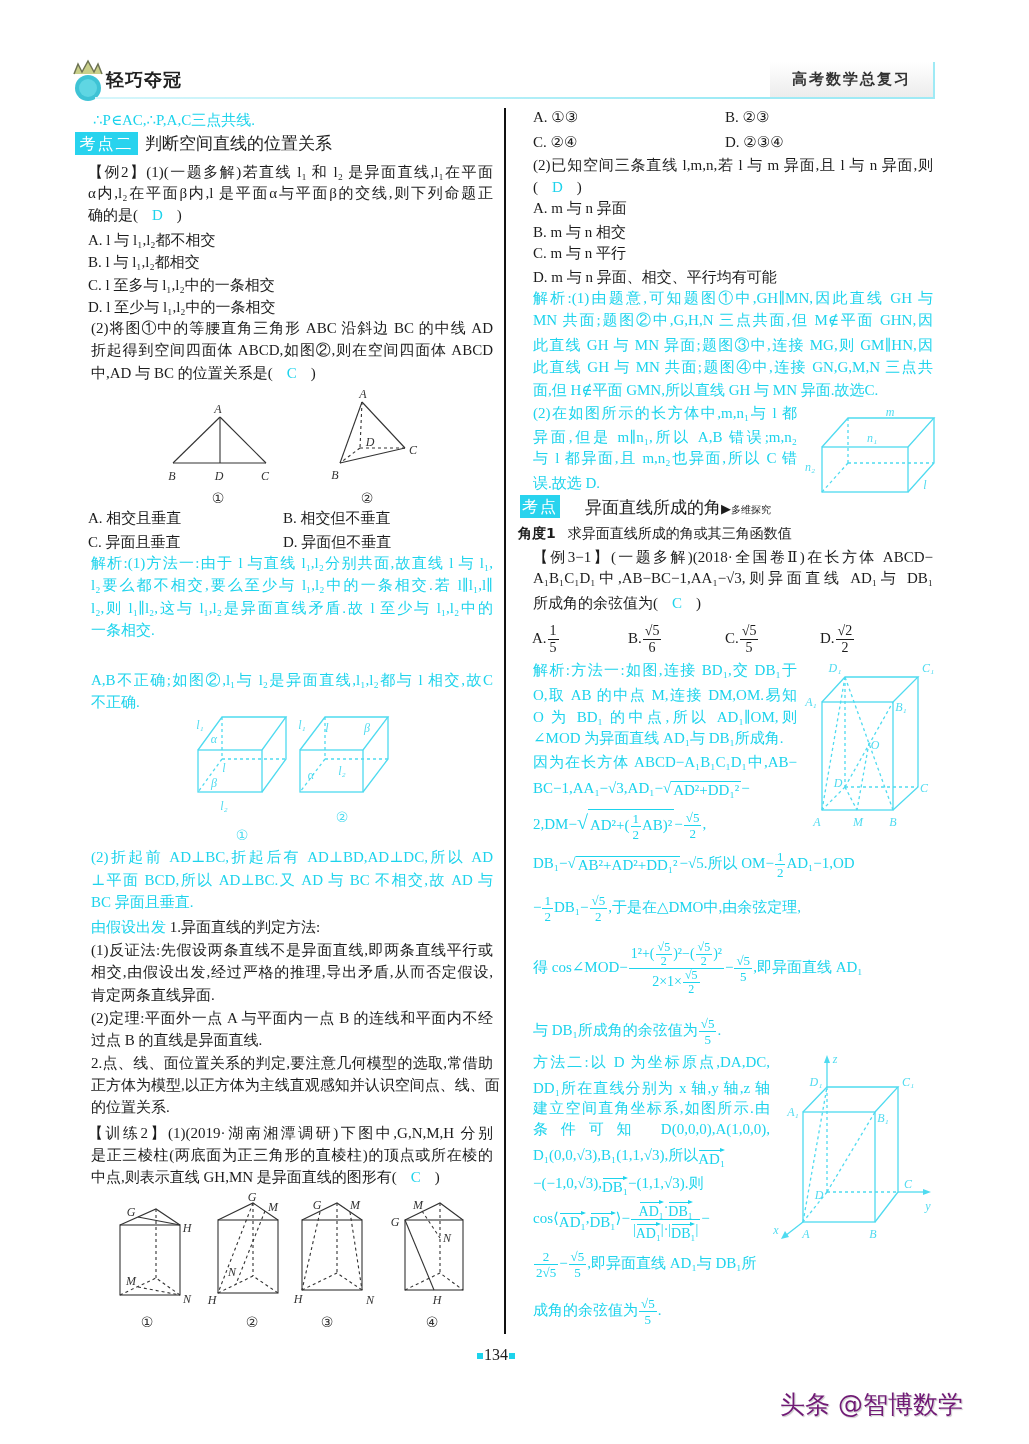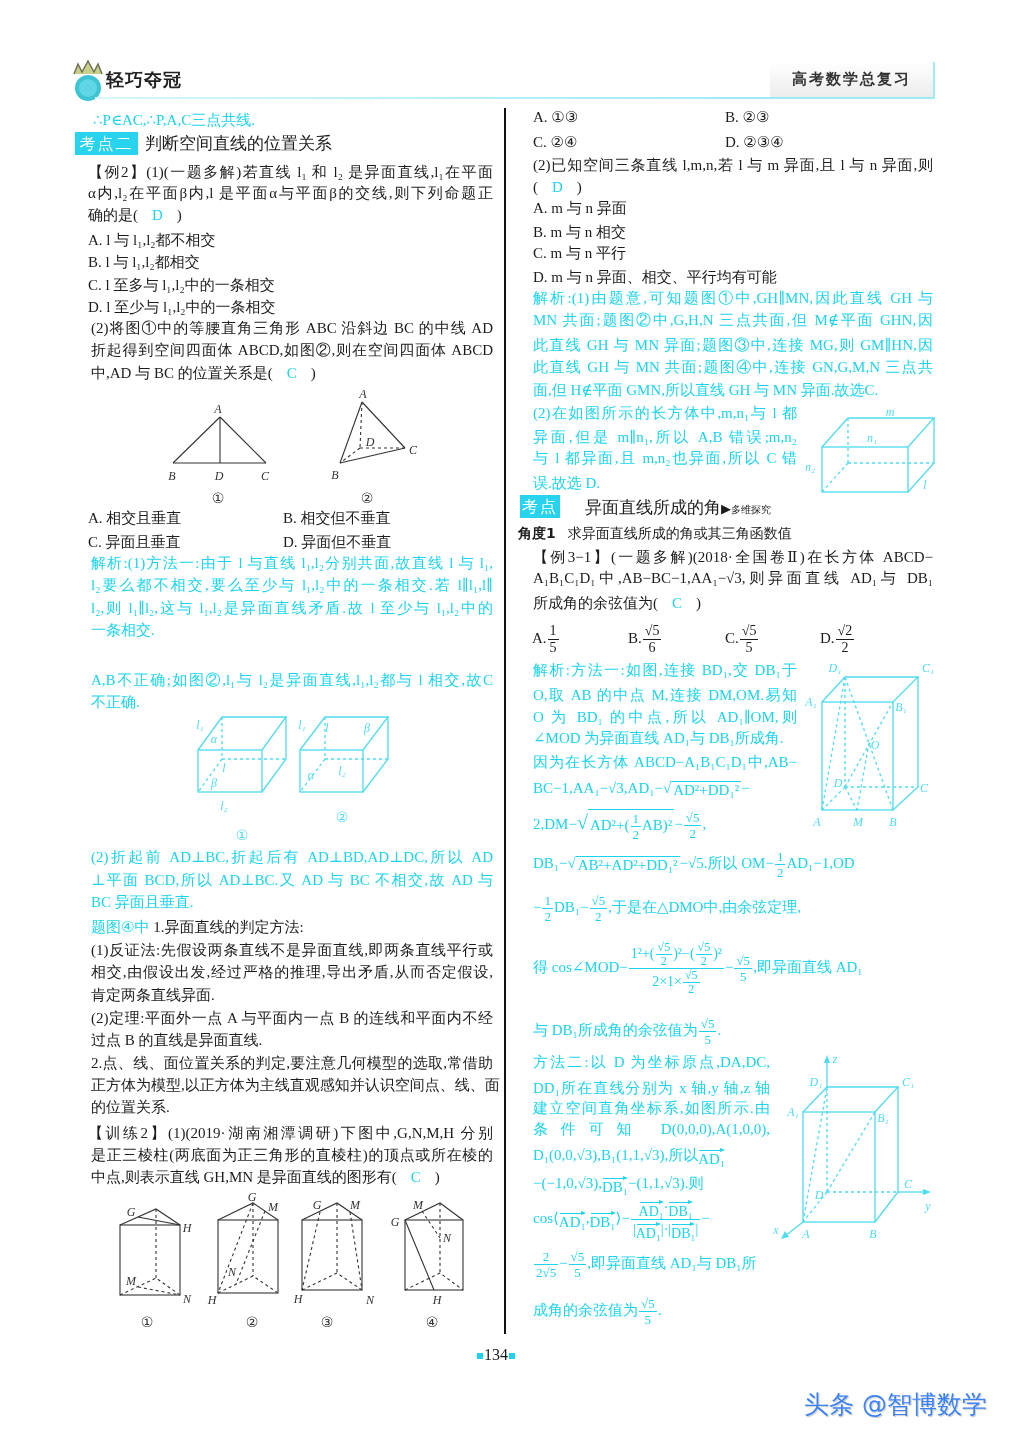--- a/index.html
+++ b/index.html
@@ -34,22 +34,22 @@
   .hdr-line { position: absolute; left: 95px; top: 97px; width: 840px; height: 2px;
               background: linear-gradient(90deg, #d6f6fb, #8ce7f4); }
   .hdr-box { position: absolute; left: 770px; top: 62px; width: 163px; height: 35px;
              background: linear-gradient(180deg, #ffffff, #ececec); border-right: 2px solid #9feaf5; border-bottom: 2px solid #9feaf5;
              font-family: "DejaVu Sans", sans-serif; font-weight: bold; font-size: 15px; line-height: 35px; text-align: center;
              letter-spacing: 2px; color: #333; }
   .logo-text { position: absolute; left: 106px; top: 68px; font-family: "DejaVu Sans", sans-serif; font-weight: bold;
                font-size: 18px; line-height: 24px; color: #222; letter-spacing: 1px; }
   .pg { position: absolute; left: 476px; top: 1345px; font-size: 16px; line-height: 20px; white-space: nowrap; }
   .pg .sq { display: inline-block; width: 6px; height: 6px; background: #1dd3ec; vertical-align: middle; margin: 0 1px; }
-  .wm { position: absolute; left: 804px; top: 1390px; font-family: "DejaVu Sans", sans-serif; font-size: 25px; line-height: 30px;
-        color: #3b82f6; white-space: nowrap; text-shadow: 0 0 2px #ffffff, 1px 1px 1px #bbbbbb; }
+  .wm { position: absolute; left: 780px; top: 1390px; font-family: "DejaVu Sans", sans-serif; font-size: 25px; line-height: 30px;
+        color: #701a75; white-space: nowrap; text-shadow: 0 0 2px #ffffff, 1px 1px 1px #bbbbbb; }
   svg.figs { position: absolute; left: 0; top: 0; pointer-events: none; }
   svg .lbl { font-family: "Liberation Serif", "DejaVu Serif", serif; font-style: italic; font-size: 12px; text-anchor: middle; }
   svg .cap { font-family: "DejaVu Sans", sans-serif; font-size: 14px; text-anchor: middle; }
 </style>
 </head>
 <body>
 
 <div class="page">
 
   <svg class="abs" style="left:70px;top:58px" width="36" height="46">
@@ -94,21 +94,21 @@
   <div class="ln j cy" style="left:91px;top:597px;width:402px">l₂,则 l₁∥l₂,这与 l₁,l₂是异面直线矛盾.故 l 至少与 l₁,l₂中的</div>
   <div class="ln cy" style="left:91px;top:619px">一条相交.</div>
   <div class="ln j cy" style="left:91px;top:669px;width:402px">A,B不正确;如图②,l₁与 l₂是异面直线,l₁,l₂都与 l 相交,故C</div>
   <div class="ln cy" style="left:91px;top:691px">不正确.</div>
 
   <div class="ln j cy" style="left:91px;top:846px;width:402px">(2)折起前 AD⊥BC,折起后有 AD⊥BD,AD⊥DC,所以 AD</div>
   <div class="ln j cy" style="left:91px;top:869px;width:402px">⊥平面 BCD,所以 AD⊥BC.又 AD 与 BC 不相交,故 AD 与</div>
   <div class="ln cy" style="left:91px;top:891px">BC 异面且垂直.</div>
 
   <div class="ln" style="left:91px;top:916px">
-    <span class="cy sans">题图④中</span><span> 1.异面直线的判定方法:</span>
+    <span class="cy sans">由假设出发</span><span> 1.异面直线的判定方法:</span>
   </div>
   <div class="ln j" style="left:91px;top:939px;width:402px">(1)反证法:先假设两条直线不是异面直线,即两条直线平行或</div>
   <div class="ln j" style="left:91px;top:961px;width:402px">相交,由假设出发,经过严格的推理,导出矛盾,从而否定假设,</div>
   <div class="ln" style="left:91px;top:984px">肯定两条直线异面.</div>
   <div class="ln j" style="left:91px;top:1007px;width:402px">(2)定理:平面外一点 A 与平面内一点 B 的连线和平面内不经</div>
   <div class="ln" style="left:91px;top:1029px">过点 B 的直线是异面直线.</div>
   <div class="ln j" style="left:91px;top:1052px;width:402px">2.点、线、面位置关系的判定,要注意几何模型的选取,常借助</div>
   <div class="ln j" style="left:91px;top:1074px;width:402px">正方体为模型,以正方体为主线直观感知并认识空间点、线、面</div>
   <div class="ln" style="left:91px;top:1096px">的位置关系.</div>
 

